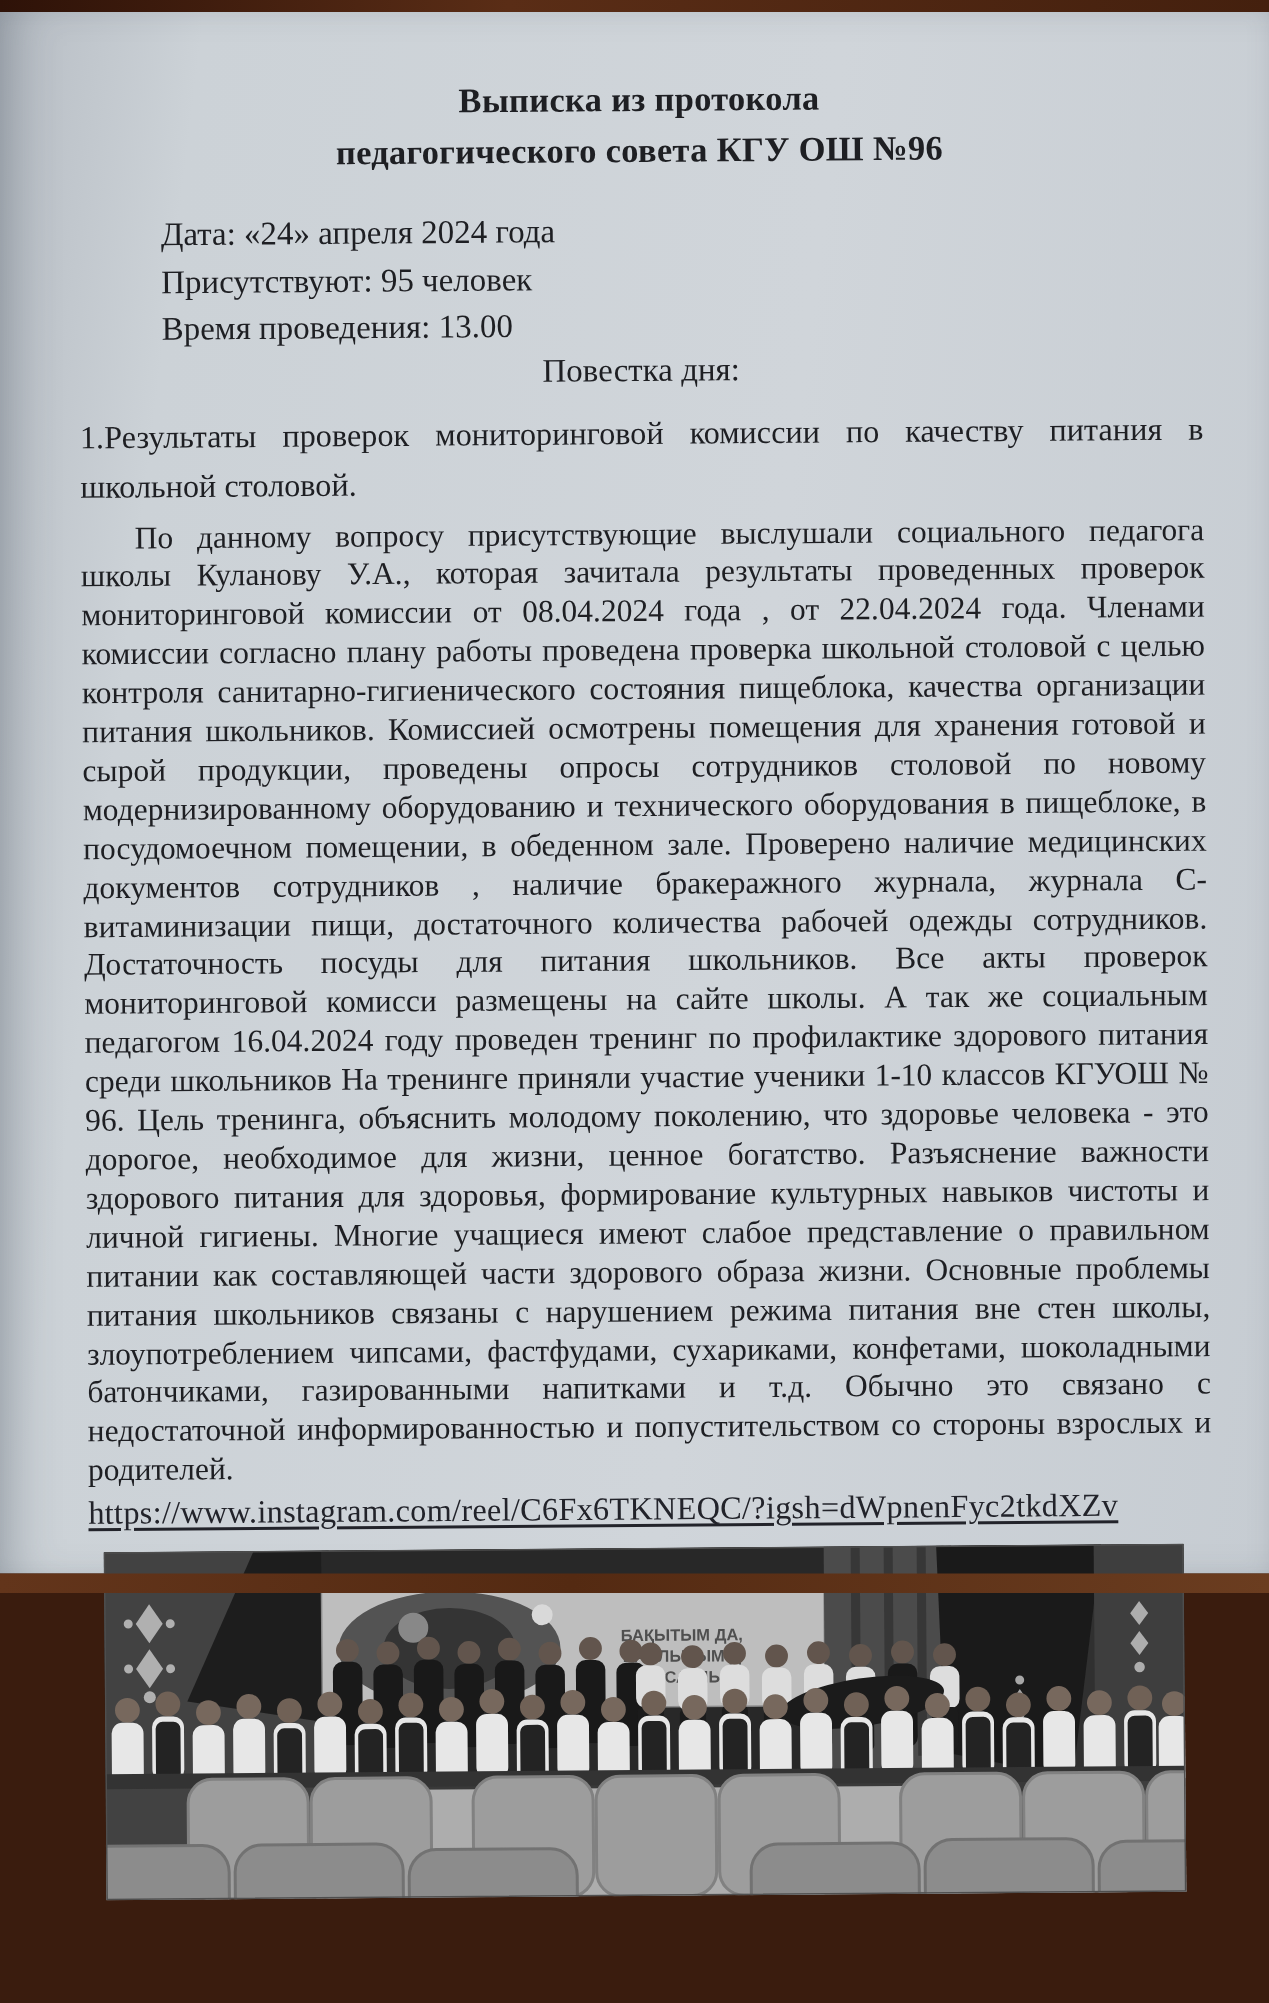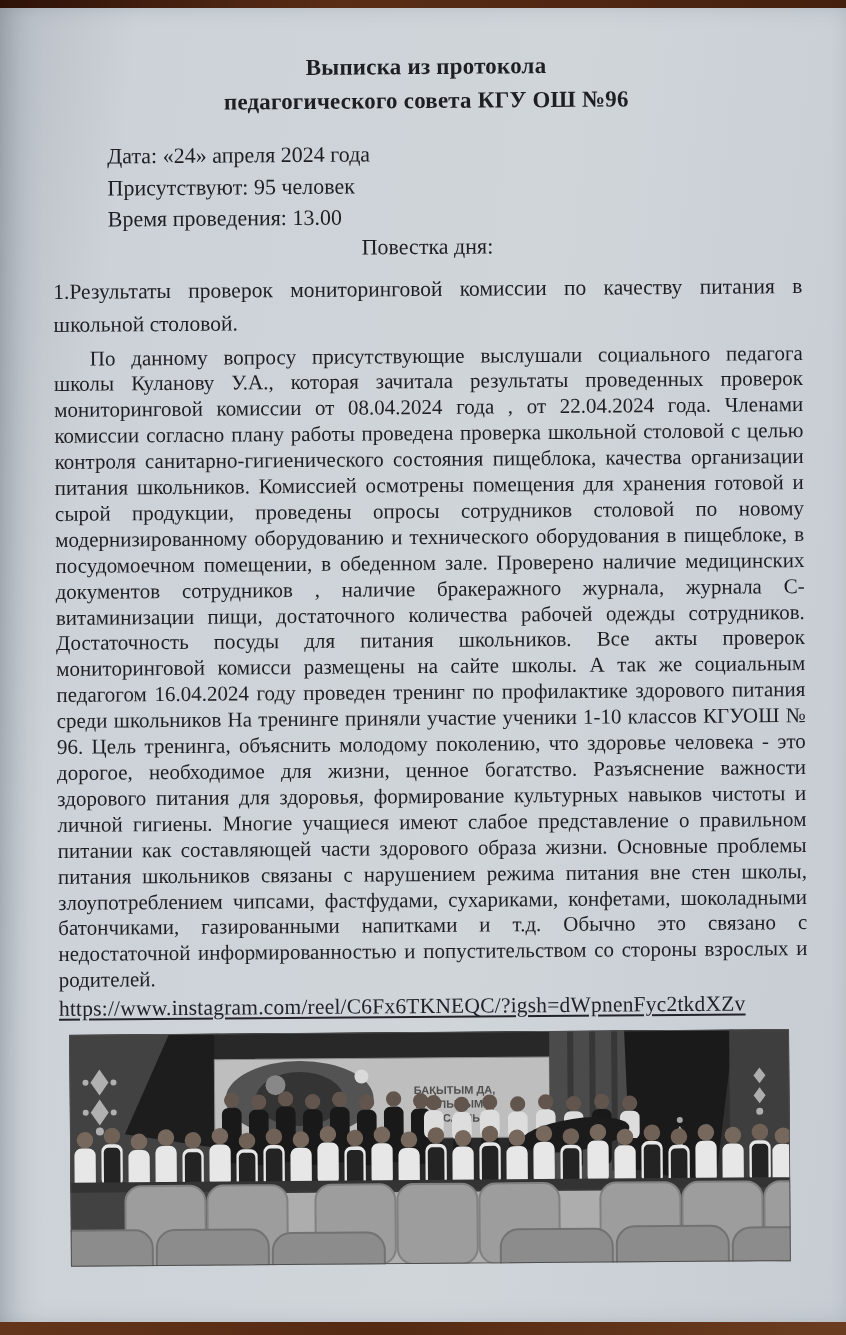--- a/index.html
+++ b/index.html
@@ -1,17 +1,17 @@
 <!DOCTYPE html>
 <html><head>
 <meta charset="utf-8">
 <style>
   html,body{margin:0;padding:0;}
   body{width:846px;height:1335px;overflow:hidden;background:#3a1c0e;}
-  .scene{position:relative;width:846px;height:1335px;font-family:"Liberation Serif","DejaVu Serif",serif;border-radius:14px;}
+  .scene{position:relative;width:846px;height:1062px;font-family:"Liberation Serif","DejaVu Serif",serif;border-radius:14px;}
   .table-top{position:absolute;left:0;top:0;width:846px;height:8px;
     background:linear-gradient(90deg,#2e1208,#5a2d16 40%,#44200e);}
   .table-bottom{position:absolute;left:0;bottom:0;width:846px;height:13px;
     background:linear-gradient(90deg,#63351b,#542a12 45%,#6b3d20);}
   .paper{position:absolute;left:0;top:8px;bottom:13px;right:0;
     background:linear-gradient(97deg,#b7bdc4 0%,#ccd2d7 14%,#d0d5da 58%,#c6ccd2 100%);
     box-shadow:inset 22px 0 34px -18px rgba(55,65,78,.38), inset -6px 0 18px -10px rgba(90,100,110,.25);}
   .content{position:absolute;left:0;top:0;width:846px;box-sizing:border-box;
     padding:42px 42px 0 55px;color:#1e1f23;transform:rotate(-0.45deg);transform-origin:50% 40%;}
   .doc-title{text-align:center;font-weight:bold;font-size:23px;line-height:34px;letter-spacing:.2px;}

